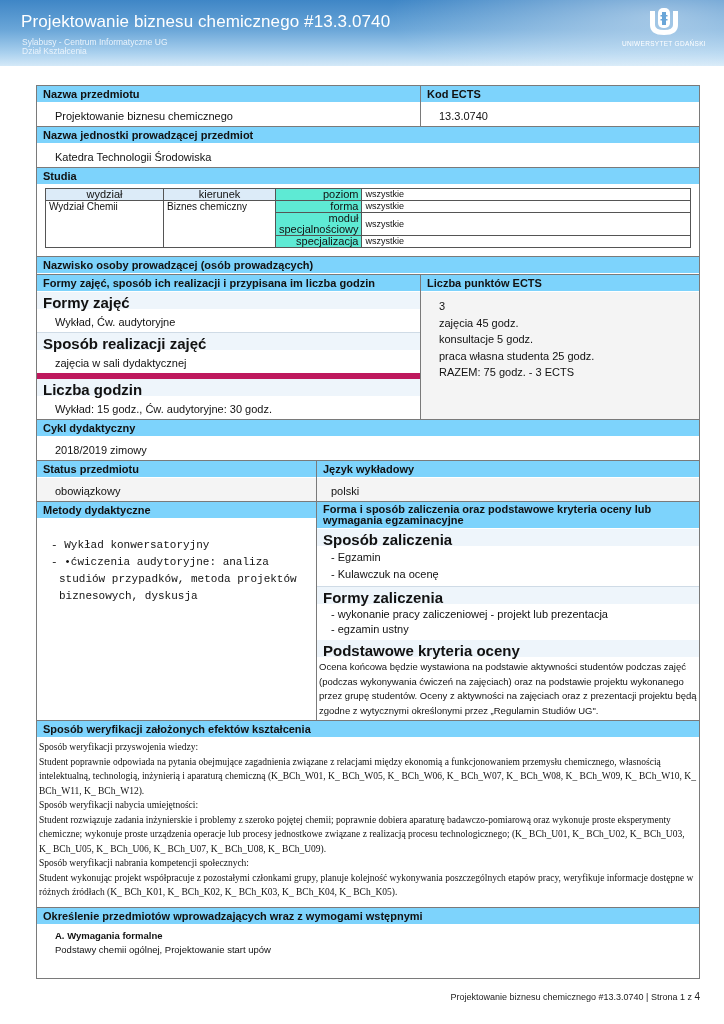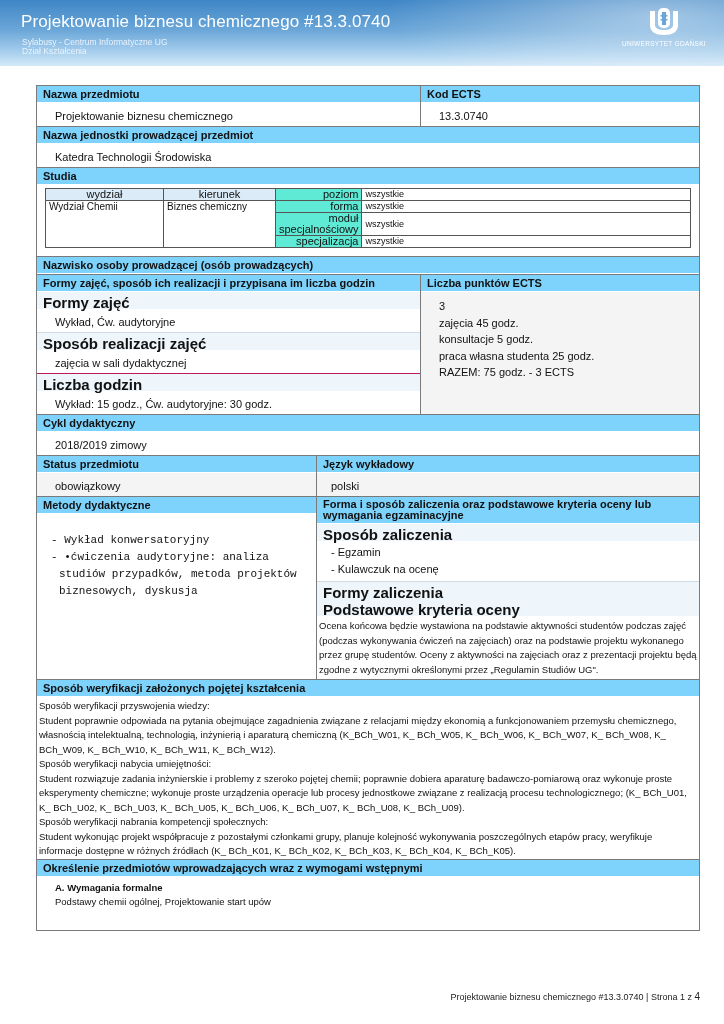--- a/index.html
+++ b/index.html
@@ -116,21 +116,21 @@
   <div class="sec">
     <div class="hdr">Nazwisko osoby prowadzącej (osób prowadzących)</div>
   </div>
 
   <div class="row">
     <div class="col-left-main">
       <div class="hdr">Formy zajęć, sposób ich realizacji i przypisana im liczba godzin</div>
       <div class="subhdr" style="background:#eef5fb">Formy zajęć</div>
       <div class="val" style="border-bottom:1px solid #cfdbe6">Wykład, Ćw. audytoryjne</div>
       <div class="subhdr">Sposób realizacji zajęć</div>
-      <div class="val" style="border-bottom:1px solid #be185d">zajęcia w sali dydaktycznej</div>
+      <div class="val" style="border-bottom:6px solid #be185d">zajęcia w sali dydaktycznej</div>
       <div class="subhdr">Liczba godzin</div>
       <div class="val">Wykład: 15 godz., Ćw. audytoryjne: 30 godz.</div>
     </div>
     <div class="col-right gray">
       <div class="hdr">Liczba punktów ECTS</div>
       <div class="val" style="padding-top:6px; line-height:16.5px;">
         <div>3</div>
         <div>zajęcia 45 godz.</div>
         <div>konsultacje 5 godz.</div>
         <div>praca własna studenta 25 godz.</div>
@@ -164,28 +164,32 @@
       </div>
     </div>
     <div class="col-right">
       <div class="hdr" style="height:auto; line-height:11px; padding:2px 6px;">Forma i sposób zaliczenia oraz podstawowe kryteria oceny lub wymagania egzaminacyjne</div>
       <div class="subhdr">Sposób zaliczenia</div>
       <div class="list" style="padding:3px 14px; border-bottom:1px solid #cfdbe6;">
         <div>- Egzamin</div>
         <div>- Kulawczuk na ocenę</div>
       </div>
       <div class="subhdr">Formy zaliczenia</div>
+      <div class="list" style="padding:3px 14px; line-height:15px;">
+        <div>- wykonanie pracy zaliczeniowej - projekt lub prezentacja</div>
+        <div>- egzamin ustny</div>
+      </div>
       <div class="subhdr">Podstawowe kryteria oceny</div>
       <div class="small">Ocena końcowa będzie wystawiona na podstawie aktywności studentów podczas zajęć (podczas wykonywania ćwiczeń na zajęciach) oraz na podstawie projektu wykonanego przez grupę studentów. Oceny z aktywności na zajęciach oraz z prezentacji projektu będą zgodne z wytycznymi określonymi przez „Regulamin Studiów UG".</div>
     </div>
   </div>
 
   <div class="sec">
-    <div class="hdr">Sposób weryfikacji założonych pojętej kształcenia</div>
-    <div class="small" style="line-height:14.5px; padding:2px 2px 0 2px;">
+    <div class="hdr">Sposób weryfikacji założonych efektów kształcenia</div>
+    <div class="small" style="line-height:14.5px; padding:2px 2px 7px 2px;font-family:Liberation Serif, serif;">
       <div>Sposób weryfikacji przyswojenia wiedzy:</div>
       <div>Student poprawnie odpowiada na pytania obejmujące zagadnienia związane z relacjami między ekonomią a funkcjonowaniem przemysłu chemicznego, własnością intelektualną, technologią, inżynierią i aparaturą chemiczną (K_BCh_W01, K_ BCh_W05, K_ BCh_W06, K_ BCh_W07, K_ BCh_W08, K_ BCh_W09, K_ BCh_W10, K_ BCh_W11, K_ BCh_W12).</div>
       <div>Sposób weryfikacji nabycia umiejętności:</div>
       <div>Student rozwiązuje zadania inżynierskie i problemy z szeroko pojętej chemii; poprawnie dobiera aparaturę badawczo-pomiarową oraz wykonuje proste eksperymenty chemiczne; wykonuje proste urządzenia operacje lub procesy jednostkowe związane z realizacją procesu technologicznego; (K_ BCh_U01, K_ BCh_U02, K_ BCh_U03, K_ BCh_U05, K_ BCh_U06, K_ BCh_U07, K_ BCh_U08, K_ BCh_U09).</div>
       <div>Sposób weryfikacji nabrania kompetencji społecznych:</div>
       <div>Student wykonując projekt współpracuje z pozostałymi członkami grupy, planuje kolejność wykonywania poszczególnych etapów pracy, weryfikuje informacje dostępne w różnych źródłach (K_ BCh_K01, K_ BCh_K02, K_ BCh_K03, K_ BCh_K04, K_ BCh_K05).</div>
     </div>
   </div>
 
   <div class="row last" style="display:block; height:70px;">

